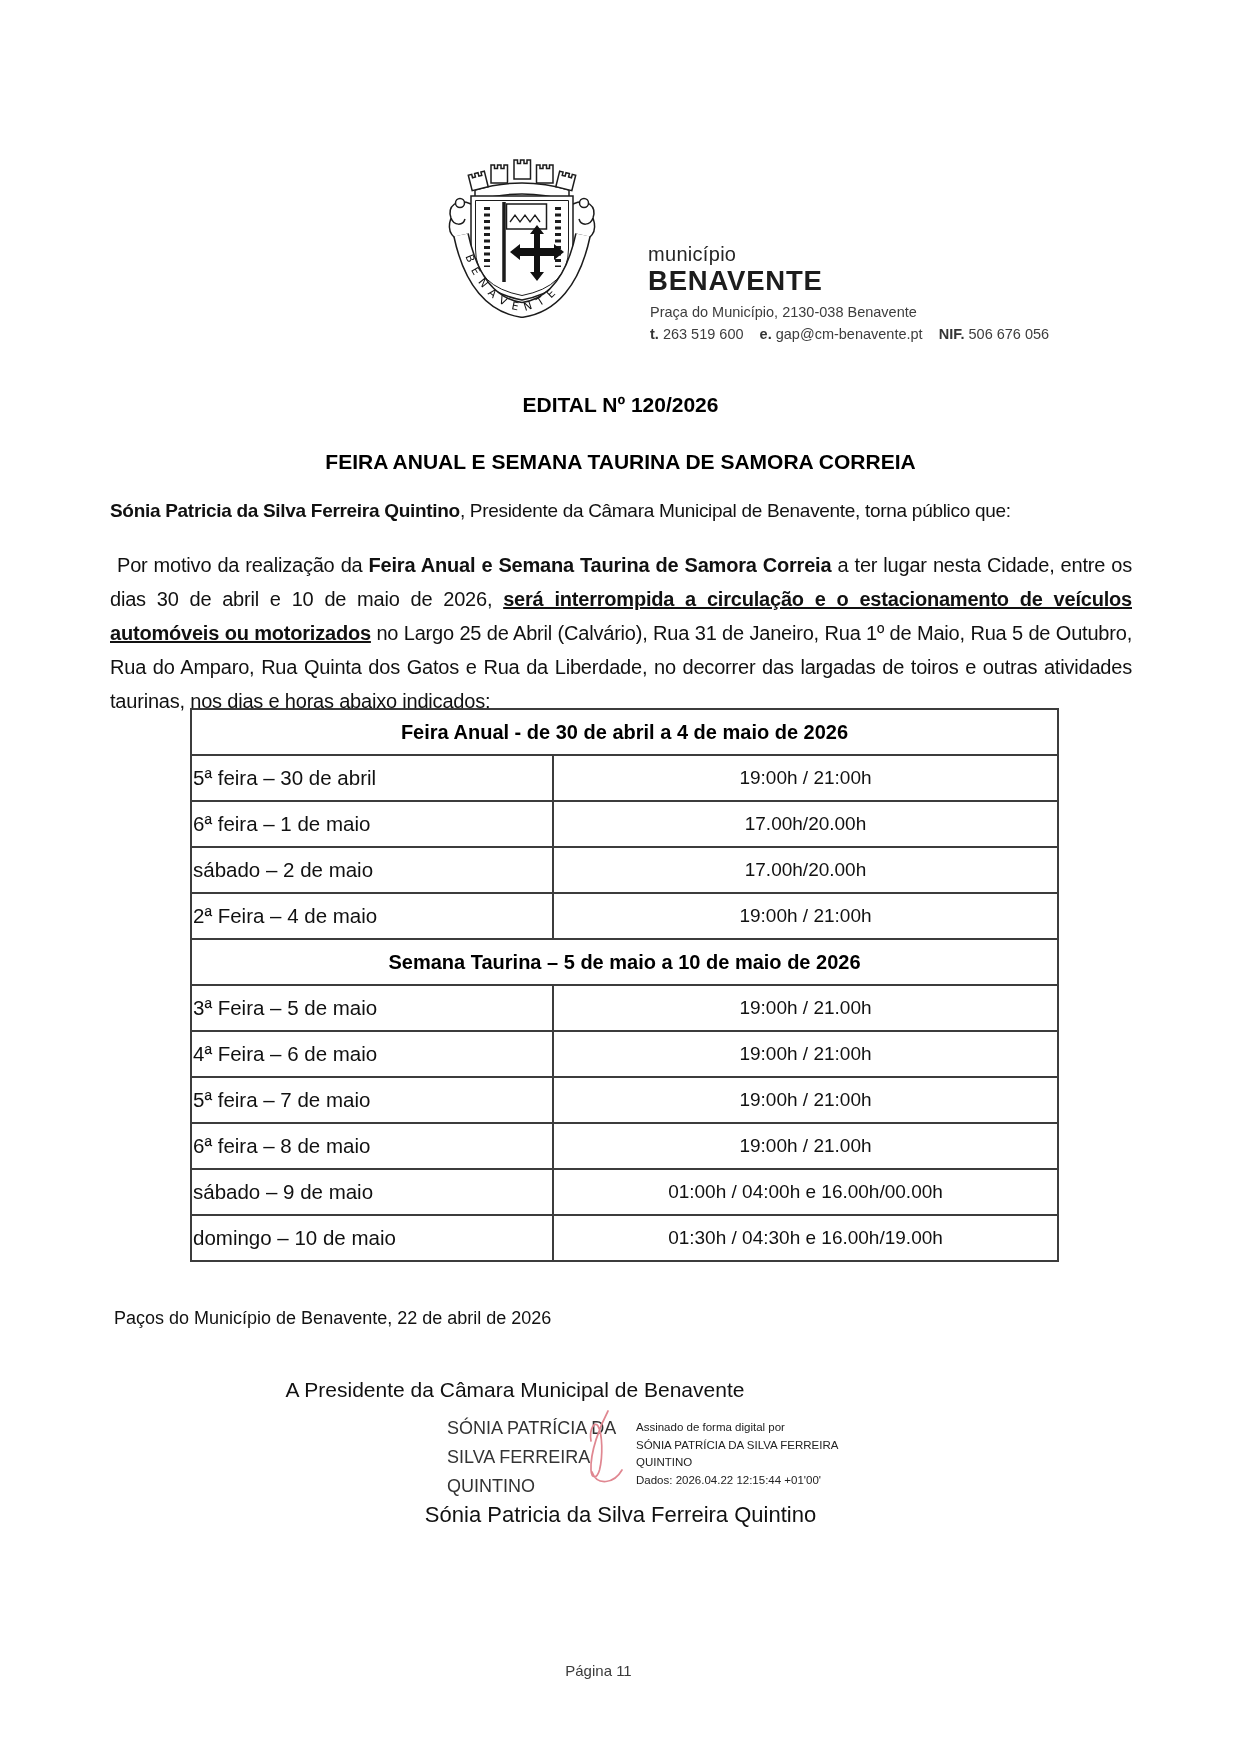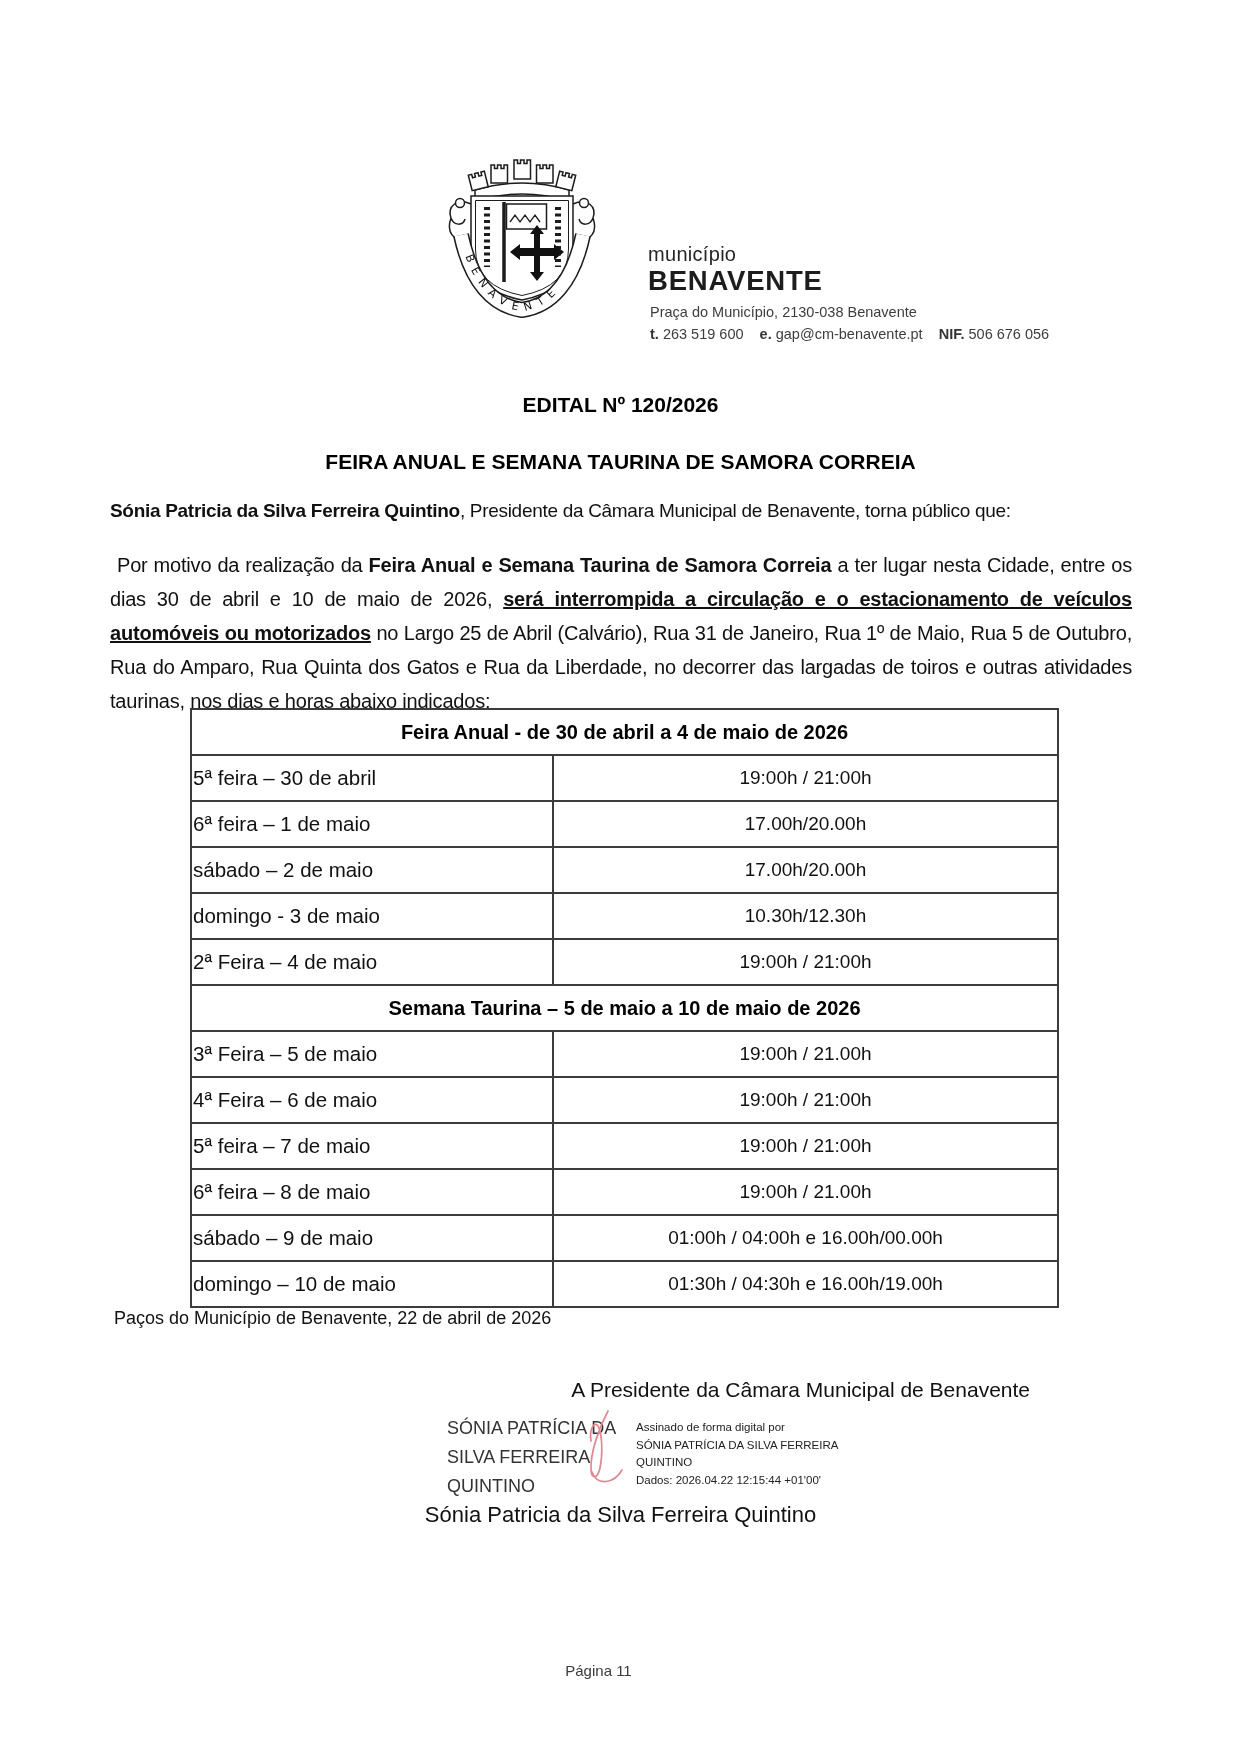--- a/index.html
+++ b/index.html
@@ -33,21 +33,21 @@
   .body-par .b{font-weight:bold;}
   .body-par .bu{font-weight:bold;text-decoration:underline;}
   
   .sched{position:absolute;left:190px;top:708px;width:869px;border-collapse:collapse;}
   .sched td{border:2px solid #3c3c3c;height:42px;vertical-align:middle;}
   .sched td.sec{font-size:20px;font-weight:bold;text-align:center;color:#000;}
   .sched td.day{width:358px;font-size:20.5px;color:#111;border-radius:12px;}
   .sched td.hrs{text-align:center;font-size:19px;color:#111;}
   
   .place-date{position:absolute;left:114px;top:1308px;font-size:18px;color:#111;}
-  .president{position:absolute;left:0;top:1378px;width:1030px;text-align:right;font-size:21px;color:#111;}
+  .president{position:absolute;left:0;top:1378px;width:1030px;text-align:center;font-size:21px;color:#111;}
   .sig-name-block{position:absolute;left:447px;top:1414px;font-size:18px;line-height:29px;color:#333;}
   .sig-squiggle{position:absolute;left:578px;top:1406px;width:52px;height:84px;}
   .sig-digital{position:absolute;left:636px;top:1419px;width:210px;font-size:11.5px;line-height:17.5px;color:#222;}
   .signed-name{position:absolute;left:0;top:1502px;width:1241px;text-align:center;font-size:22px;color:#111;}
   .page-number{position:absolute;left:0;top:1662px;width:1197px;text-align:center;font-size:15px;color:#3b3b3b;}
 </style>
 </head>
 <body>
 
 <div class="page">
@@ -130,24 +130,20 @@
       </tr>
       <tr>
         <td class="day">6ª feira – 1 de maio</td>
         <td class="hrs">17.00h/20.00h</td>
       </tr>
       <tr>
         <td class="day">sábado – 2 de maio</td>
         <td class="hrs">17.00h/20.00h</td>
       </tr>
       <tr>
-        <td class="day">domingo - 3 de maio</td>
-        <td class="hrs">10.30h/12.30h</td>
-      </tr>
-      <tr>
         <td class="day">2ª Feira – 4 de maio</td>
         <td class="hrs">19:00h / 21:00h</td>
       </tr>
       <tr>
         <td class="sec" colspan="2">Semana Taurina – 5 de maio a 10 de maio de 2026</td>
       </tr>
       <tr>
         <td class="day">3ª Feira – 5 de maio</td>
         <td class="hrs">19:00h / 21.00h</td>
       </tr>

